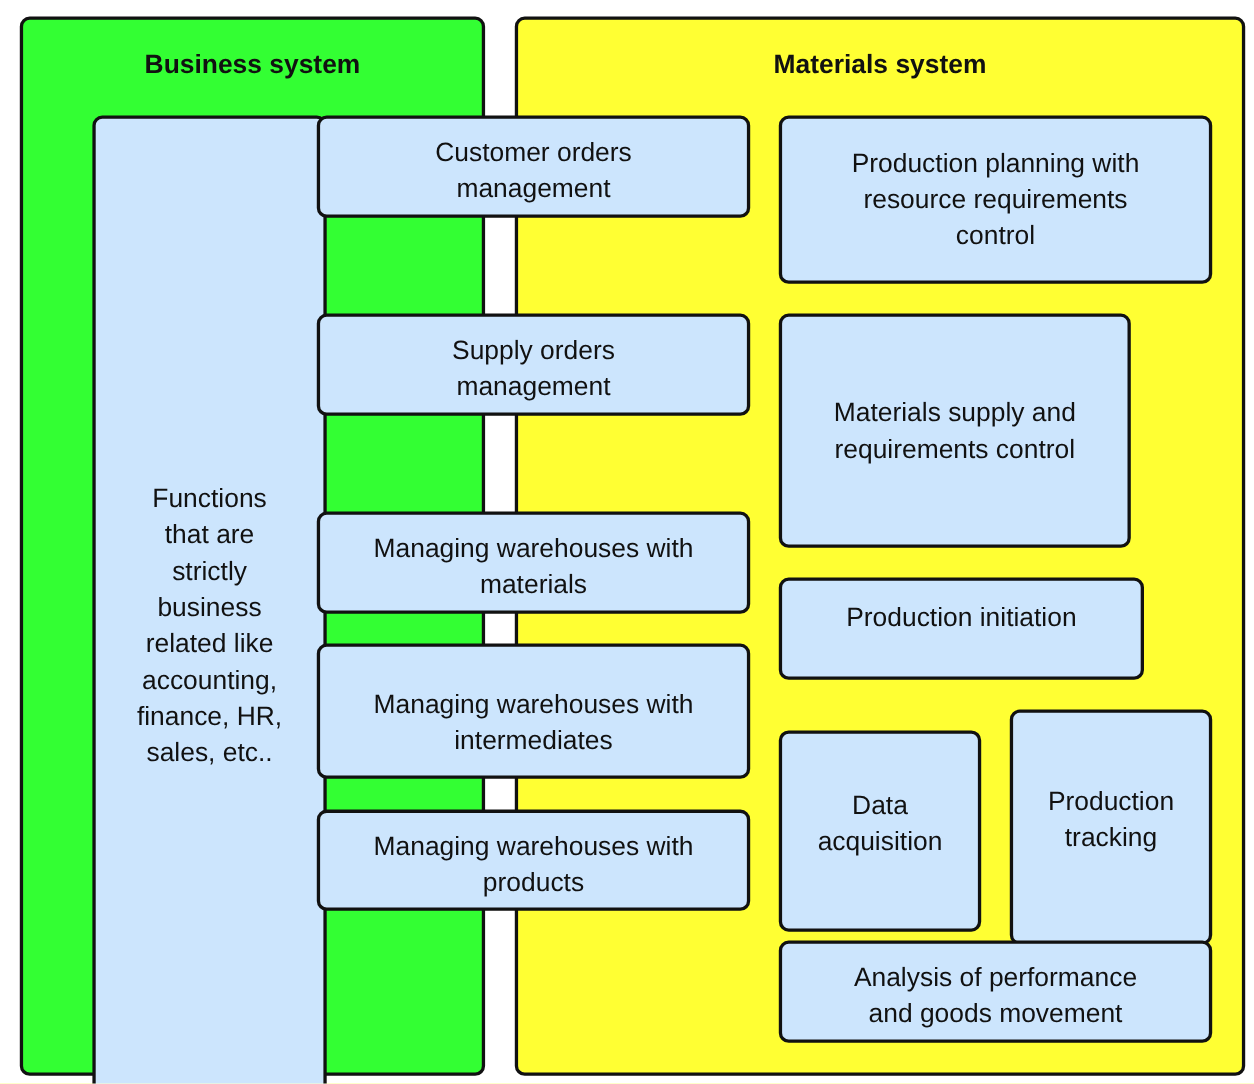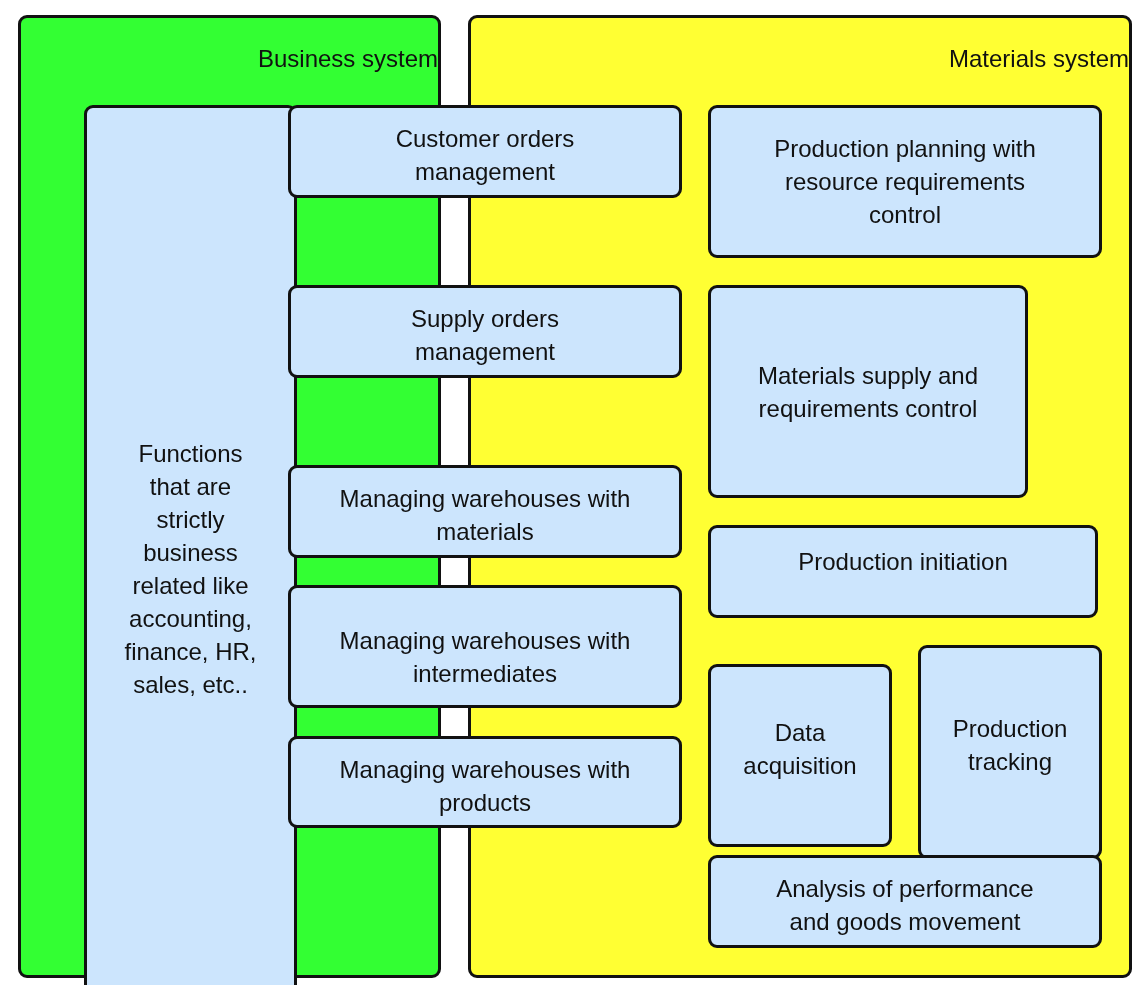--- a/index.html
+++ b/index.html
@@ -26,22 +26,22 @@
       background: #33ff33;
     }
     .panel-production {
       left: 468px; top: 15px; width: 664px; height: 963px;
       background: #ffff33;
     }
     .panel-title {
       position: absolute;
       top: 26px;
       left: 0; right: 0;
-      text-align: right;
-      font-weight: normal;
+      text-align: center;
+      font-weight: bold;
       font-size: 24px;
       line-height: 30px;
     }
     .box {
       position: absolute;
       box-sizing: border-box;
       border: 3px solid #111111;
       border-radius: 9px;
       background: #cce5fd;
       display: flex;
@@ -106,21 +106,21 @@
   <span class="box-text">Production planning with
 resource requirements
 control</span>
 </div>
 
 <div class="box" style="left:708px; top:285px; width:320px; height:213px;">
   <span class="box-text">Materials supply and
 requirements control</span>
 </div>
 
-<div class="box" style="left:708px; top:525px; width:390px; height:93px; padding-bottom:20px;">
+<div class="box" style="left:708px; top:525px; width:332px; height:93px; padding-bottom:20px;">
   <span class="box-text">Production initiation</span>
 </div>
 
 <div class="box" style="left:708px; top:664px; width:184px; height:183px; padding-bottom:14px;">
   <span class="box-text">Data
 acquisition</span>
 </div>
 
 <div class="box" style="left:918px; top:645px; width:184px; height:214px; padding-bottom:14px;text-align:center;">
   <span class="box-text">Production

